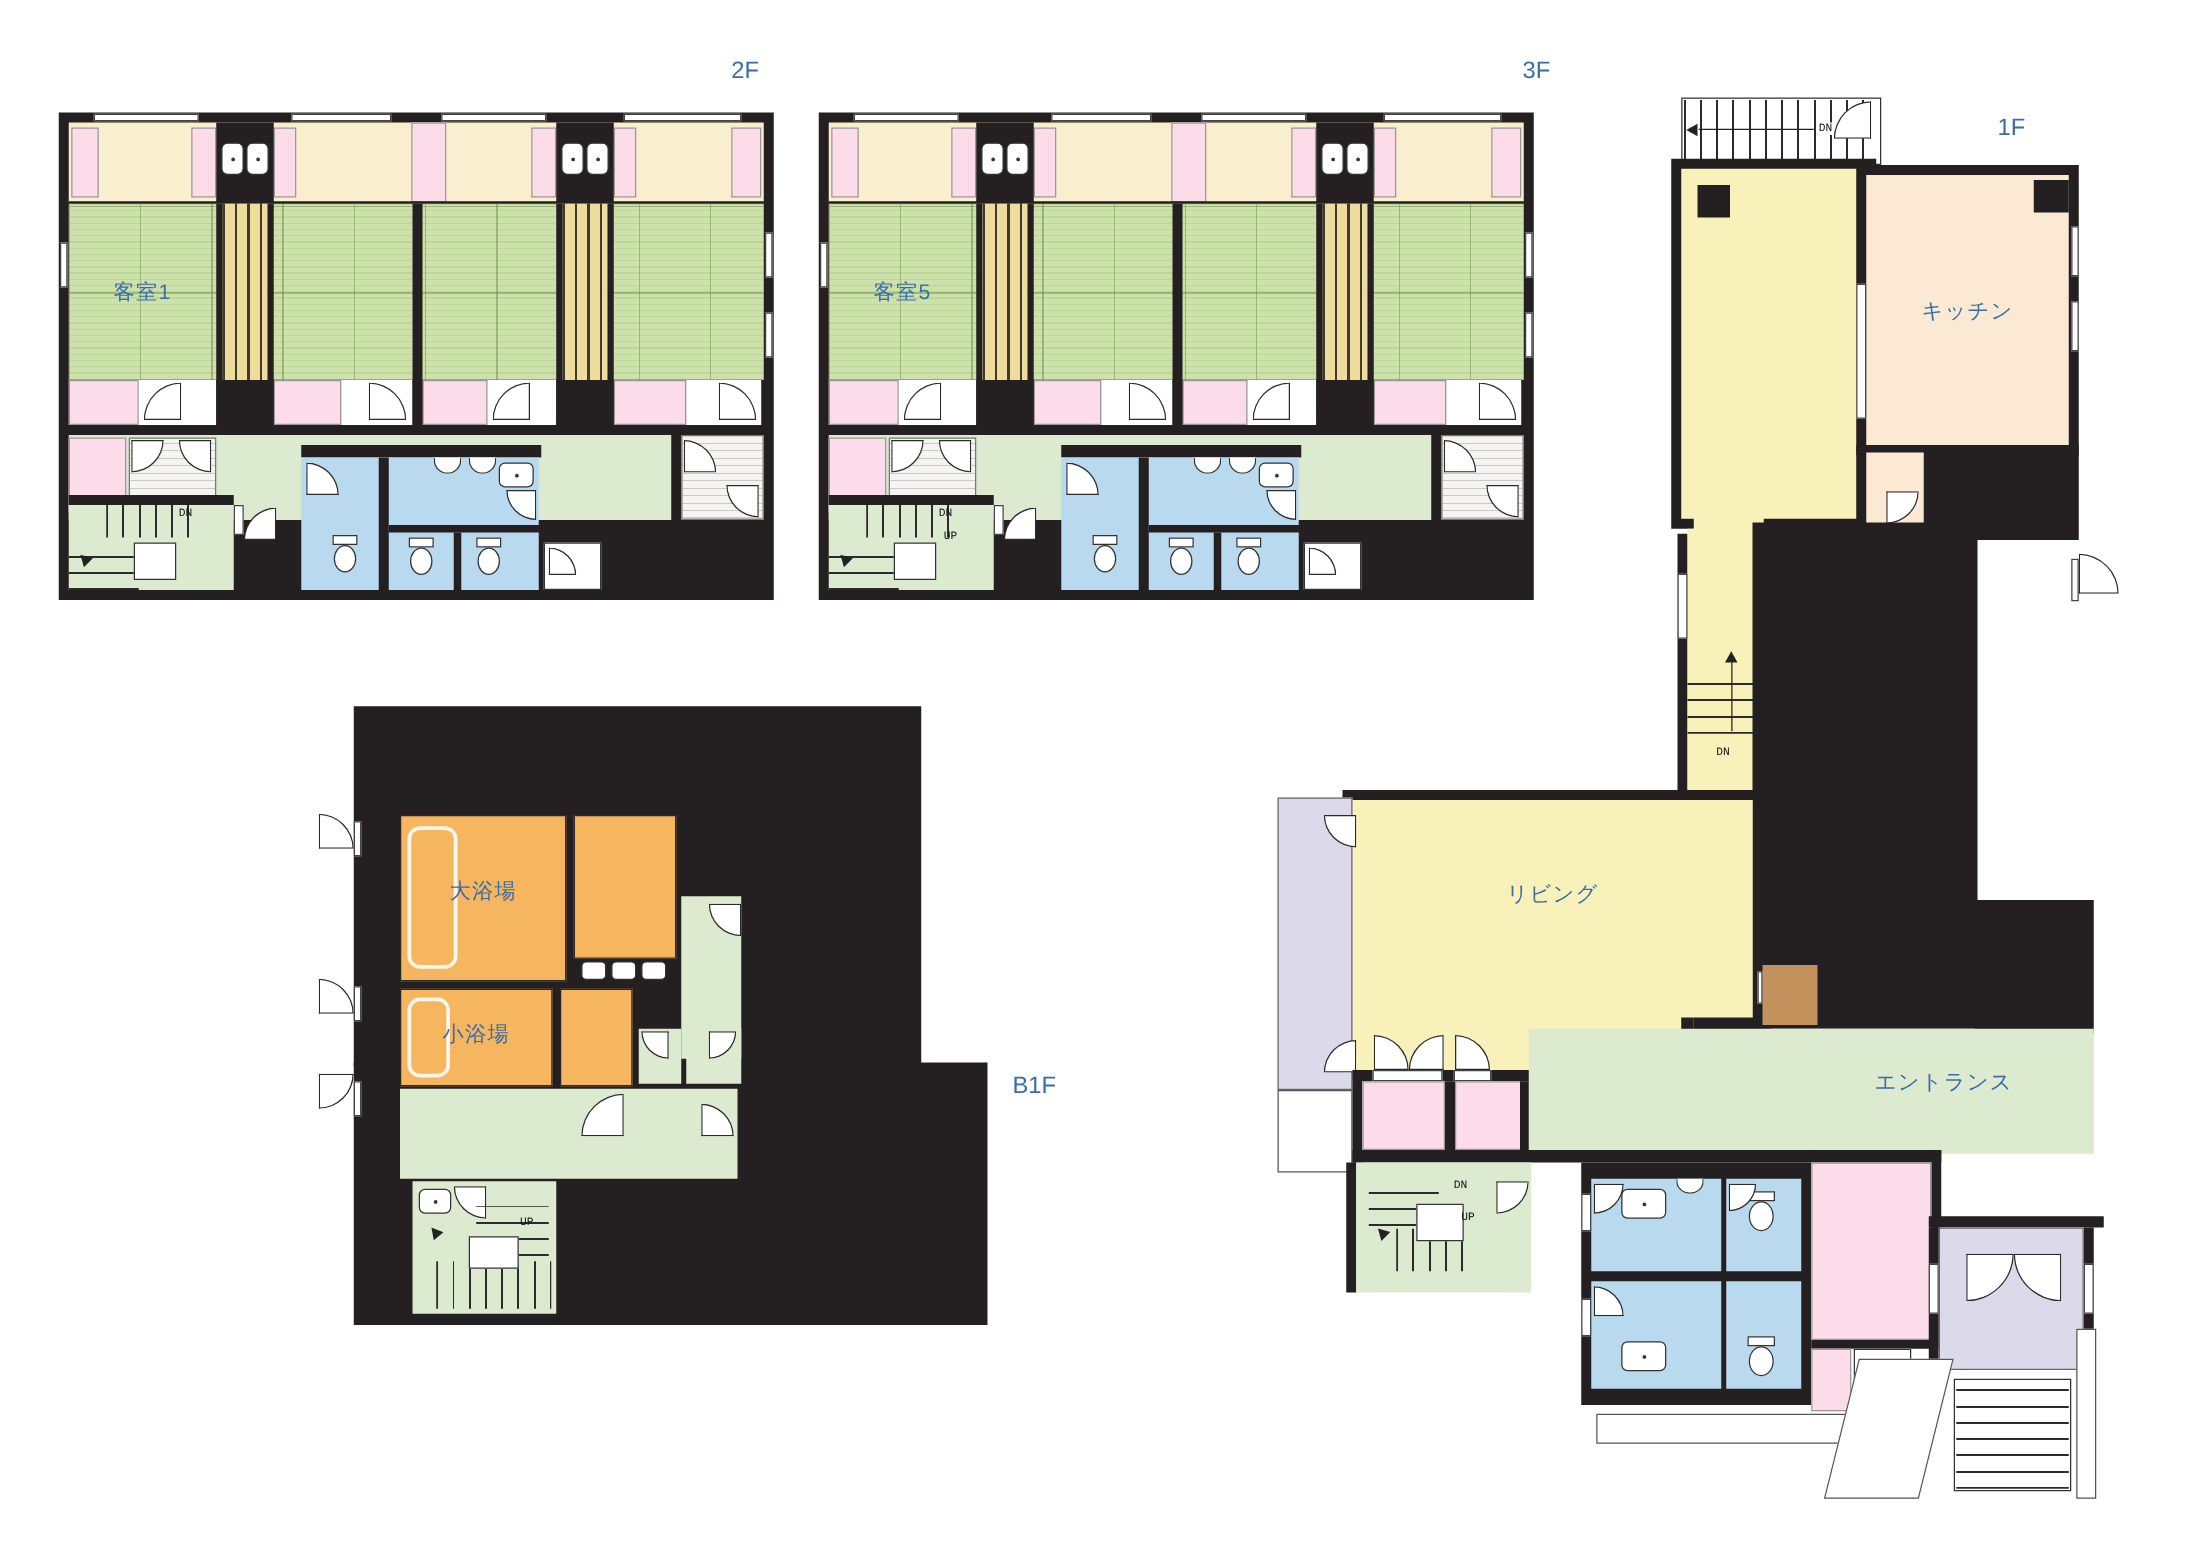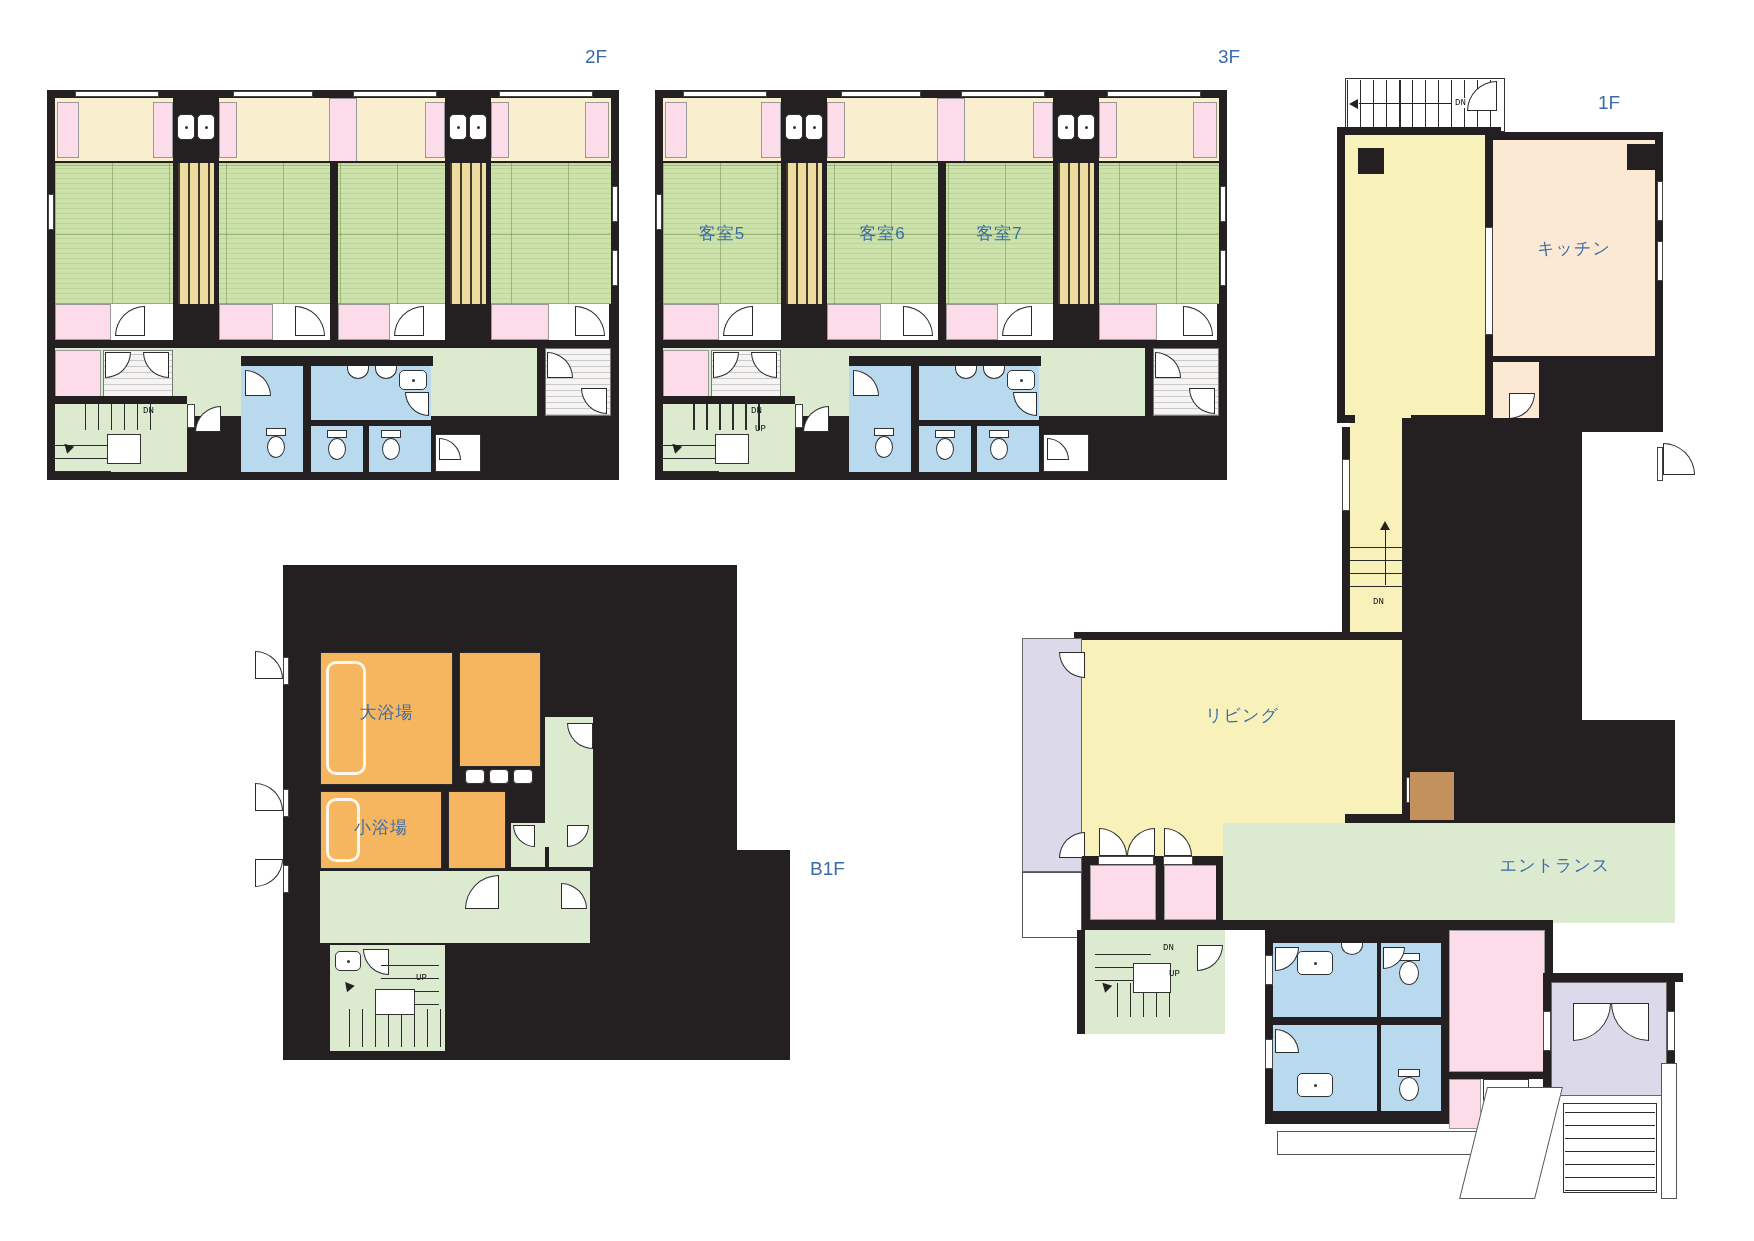--- a/index.html
+++ b/index.html
@@ -89,20 +89,21 @@
         <i></i>
       </div>
     <div class="snk" style="left:422px;top:24px;width:18px;height:26px">
         <i></i>
       </div>
     <div class="w" style="left:8px;top:71px;width:556px;height:2px"></div>
     <div class="tat" style="left:8px;top:73px;width:556px;height:141px"></div>
     <div class="shaft" style="left:126px;top:73px;width:46px;height:141px"></div>
     <div class="shaft" style="left:398px;top:73px;width:46px;height:141px"></div>
     <div class="w" style="left:283px;top:73px;width:8px;height:141px"></div>
+    <div class="lbl" style="left:8px;top:73px;width:118px;height:141px">客室1</div>
     <div class="pnk" style="left:8px;top:214px;width:56px;height:36px"></div>
     <div class="wht" style="left:64px;top:214px;width:62px;height:36px"></div>
     <div class="door dtl" style="left:68px;top:216px;width:30px;height:30px"></div>
     <div class="pnk" style="left:172px;top:214px;width:54px;height:36px"></div>
     <div class="wht" style="left:226px;top:214px;width:57px;height:36px"></div>
     <div class="door dtr" style="left:248px;top:216px;width:30px;height:30px"></div>
     <div class="pnk" style="left:291px;top:214px;width:52px;height:36px"></div>
     <div class="wht" style="left:343px;top:214px;width:55px;height:36px"></div>
     <div class="door dtl" style="left:347px;top:216px;width:30px;height:30px"></div>
     <div class="pnk" style="left:444px;top:214px;width:58px;height:36px"></div>
@@ -183,22 +184,20 @@
       </div>
     <div class="snk" style="left:422px;top:24px;width:18px;height:26px">
         <i></i>
       </div>
     <div class="w" style="left:8px;top:71px;width:556px;height:2px"></div>
     <div class="tat" style="left:8px;top:73px;width:556px;height:141px"></div>
     <div class="shaft" style="left:126px;top:73px;width:46px;height:141px"></div>
     <div class="shaft" style="left:398px;top:73px;width:46px;height:141px"></div>
     <div class="w" style="left:283px;top:73px;width:8px;height:141px"></div>
     <div class="lbl" style="left:8px;top:73px;width:118px;height:141px">客室5</div>
-    <div class="lbl" style="left:172px;top:73px;width:111px;height:141px">客室6</div>
-    <div class="lbl" style="left:291px;top:73px;width:107px;height:141px">客室7</div>
     <div class="pnk" style="left:8px;top:214px;width:56px;height:36px"></div>
     <div class="wht" style="left:64px;top:214px;width:62px;height:36px"></div>
     <div class="door dtl" style="left:68px;top:216px;width:30px;height:30px"></div>
     <div class="pnk" style="left:172px;top:214px;width:54px;height:36px"></div>
     <div class="wht" style="left:226px;top:214px;width:57px;height:36px"></div>
     <div class="door dtr" style="left:248px;top:216px;width:30px;height:30px"></div>
     <div class="pnk" style="left:291px;top:214px;width:52px;height:36px"></div>
     <div class="wht" style="left:343px;top:214px;width:55px;height:36px"></div>
     <div class="door dtl" style="left:347px;top:216px;width:30px;height:30px"></div>
     <div class="pnk" style="left:444px;top:214px;width:58px;height:36px"></div>

